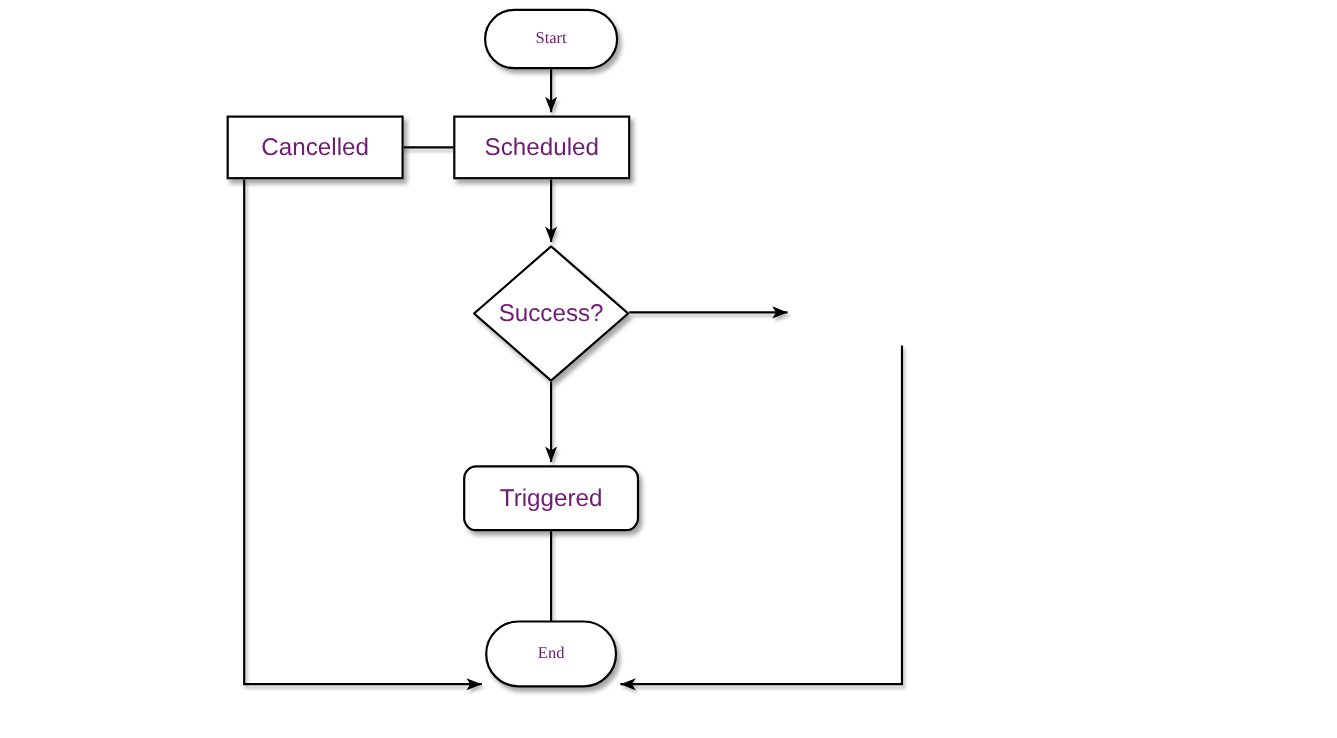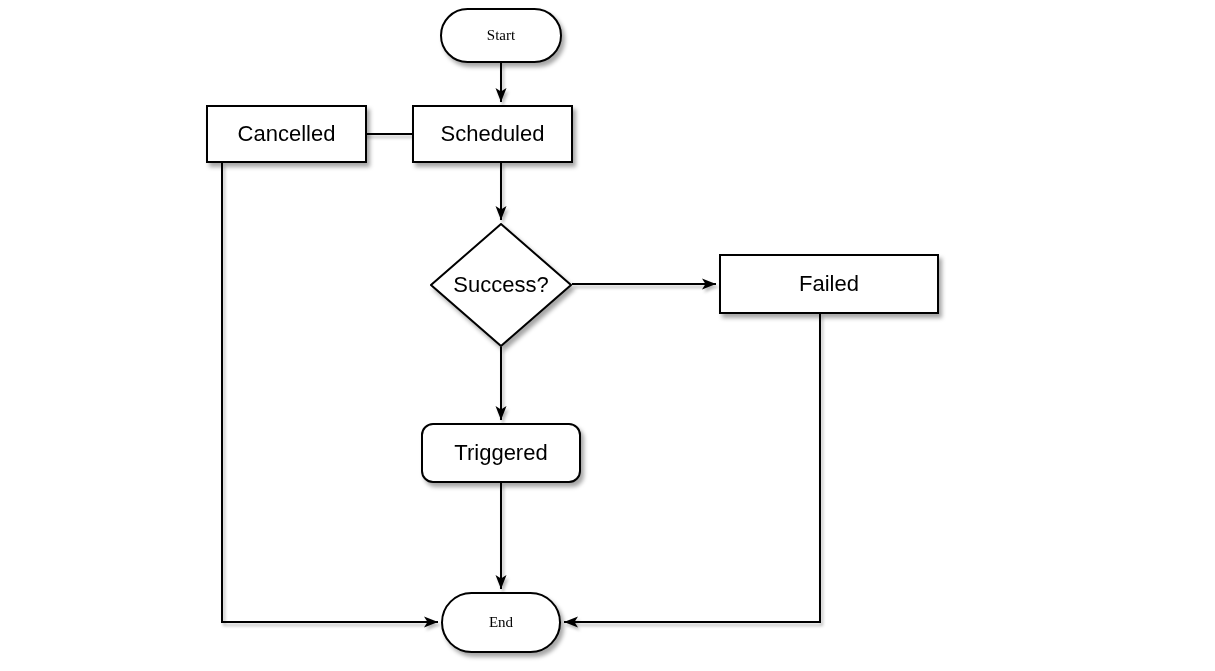--- a/index.html
+++ b/index.html
@@ -16,21 +16,21 @@
     left: 0; top: 0;
     width: 1215px; height: 671px;
     filter: drop-shadow(2px 3px 1.5px rgba(0,0,0,0.28));
   }
   .node {
     position: absolute;
     display: flex;
     align-items: center;
     justify-content: center;
     box-sizing: border-box;
-    color: #000000;
+    color: #701a75;
     text-align: center;
   }
   .proc {
     background: #ffffff;
     border: 2px solid #000000;
     font-size: 22px;
     filter: drop-shadow(3px 4px 2px rgba(0,0,0,0.35));
   }
   .term {
     background: #ffffff;
@@ -83,25 +83,22 @@
     <span class="label">Cancelled</span>
   </div>
 
   <div class="node decision" style="left:430px; top:223px; width:142px; height:124px;">
     <svg width="142" height="124" viewBox="0 0 142 124" xmlns="http://www.w3.org/2000/svg">
       <polygon points="71,1 141,62 71,123 1,62" fill="#ffffff" stroke="#000000" stroke-width="2"></polygon>
     </svg>
     <span class="label">Success?</span>
   </div>
 
-  <div class="node proc" style="left:719px; top:254px; width:220px; height:60px;">
-    <span class="label">Failed</span>
-  </div>
 
   <div class="node proc" style="left:421px; top:423px; width:160px; height:60px;border-radius:12px;">
     <span class="label">Triggered</span>
   </div>
 
-  <div class="node term" style="left:441px; top:592px; width:120px; height:61px; border-radius:31px;">
+  <div class="node term" style="left:441px; top:564px; width:120px; height:61px; border-radius:31px;">
     <span class="label">End</span>
   </div>
 
 </div>
 
 </body></html>

